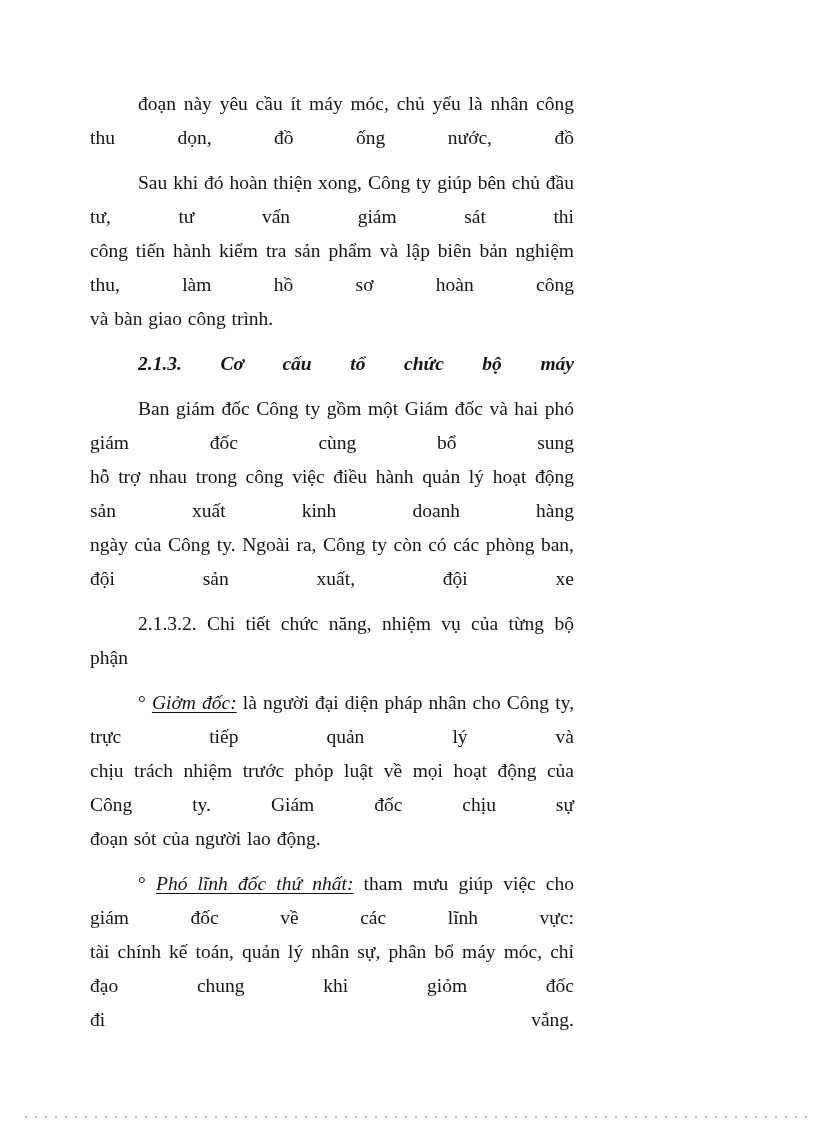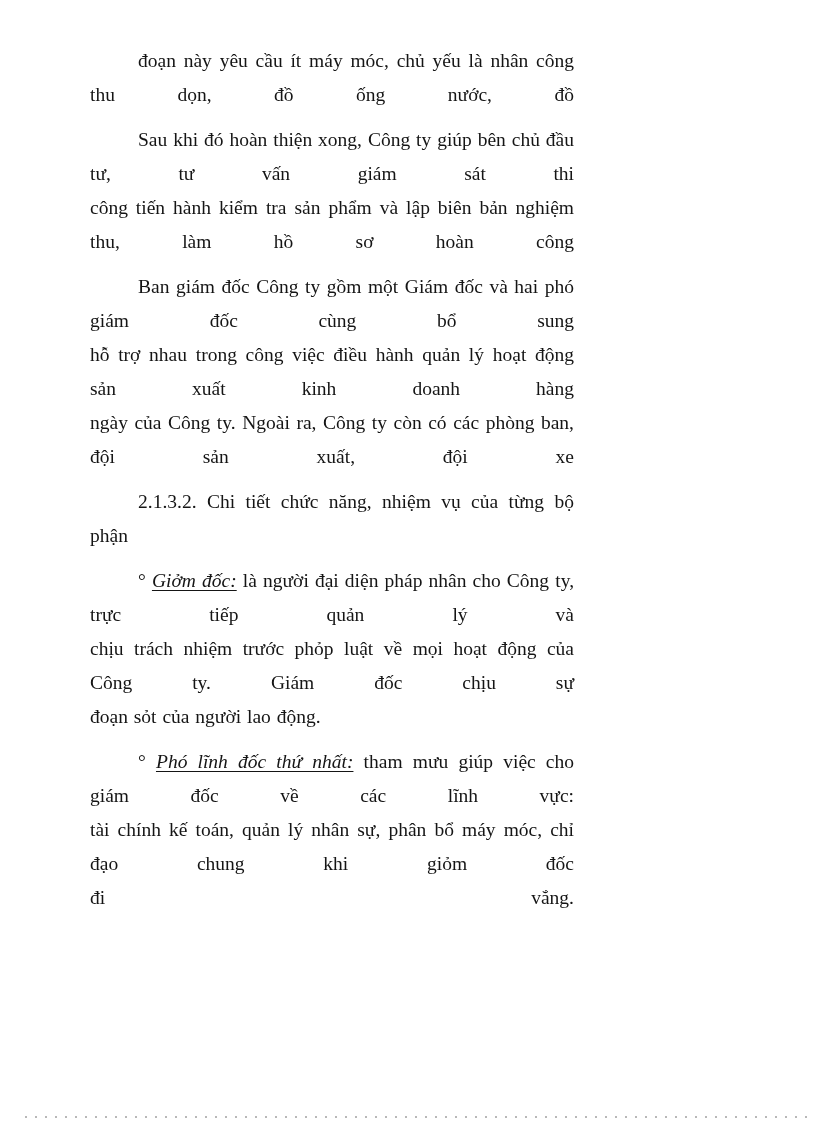--- a/index.html
+++ b/index.html
@@ -13,21 +13,21 @@
     position: relative;
     overflow: hidden;
     font-family: "Liberation Serif", "DejaVu Serif", serif;
     color: #151515;
   }
   .page {
     position: absolute;
     top: 0; left: 0;
     width: 663px;
     height: 1123px;
-    padding: 44px 89px 0 90px;
+    padding: 87px 89px 0 90px;
     box-sizing: border-box;
     background: #ffffff;
   }
   .para { margin: 0; }
   .para + .para { margin-top: 11px; }
   .line {
     font-size: 19.5px;
     line-height: 34px;
     text-align: justify;
     word-spacing: 1px;
@@ -61,22 +61,26 @@
 
 <div class="page">
 
   <div class="para">
     <div class="line stretch ind1">đoạn này yêu cầu ít máy móc, chủ yếu là nhân công thu dọn, đồ ống nước, đồ</div>
   </div>
 
   <div class="para">
     <div class="line stretch ind1">Sau khi đó hoàn thiện xong, Công ty giúp bên chủ đầu tư, tư vấn giám sát thi</div>
     <div class="line stretch">công tiến hành kiểm tra sản phẩm và lập biên bản nghiệm thu, làm hồ sơ hoàn công</div>
+    <div class="line">và bàn giao công trình.</div>
   </div>
 
+  <div class="para">
+    <div class="line stretch ind1 bold-italic">2.1.3. Cơ cấu tổ chức bộ máy</div>
+  </div>
 
 
   <div class="para">
     <div class="line stretch ind1">Ban giám đốc Công ty gồm một Giám đốc và hai phó giám đốc cùng bổ sung</div>
     <div class="line stretch">hỗ trợ nhau trong công việc điều hành quản lý hoạt động sản xuất kinh doanh hàng</div>
     <div class="line stretch">ngày của Công ty. Ngoài ra, Công ty còn có các phòng ban, đội sản xuất, đội xe</div>
   </div>
 
 
   <div class="para">

